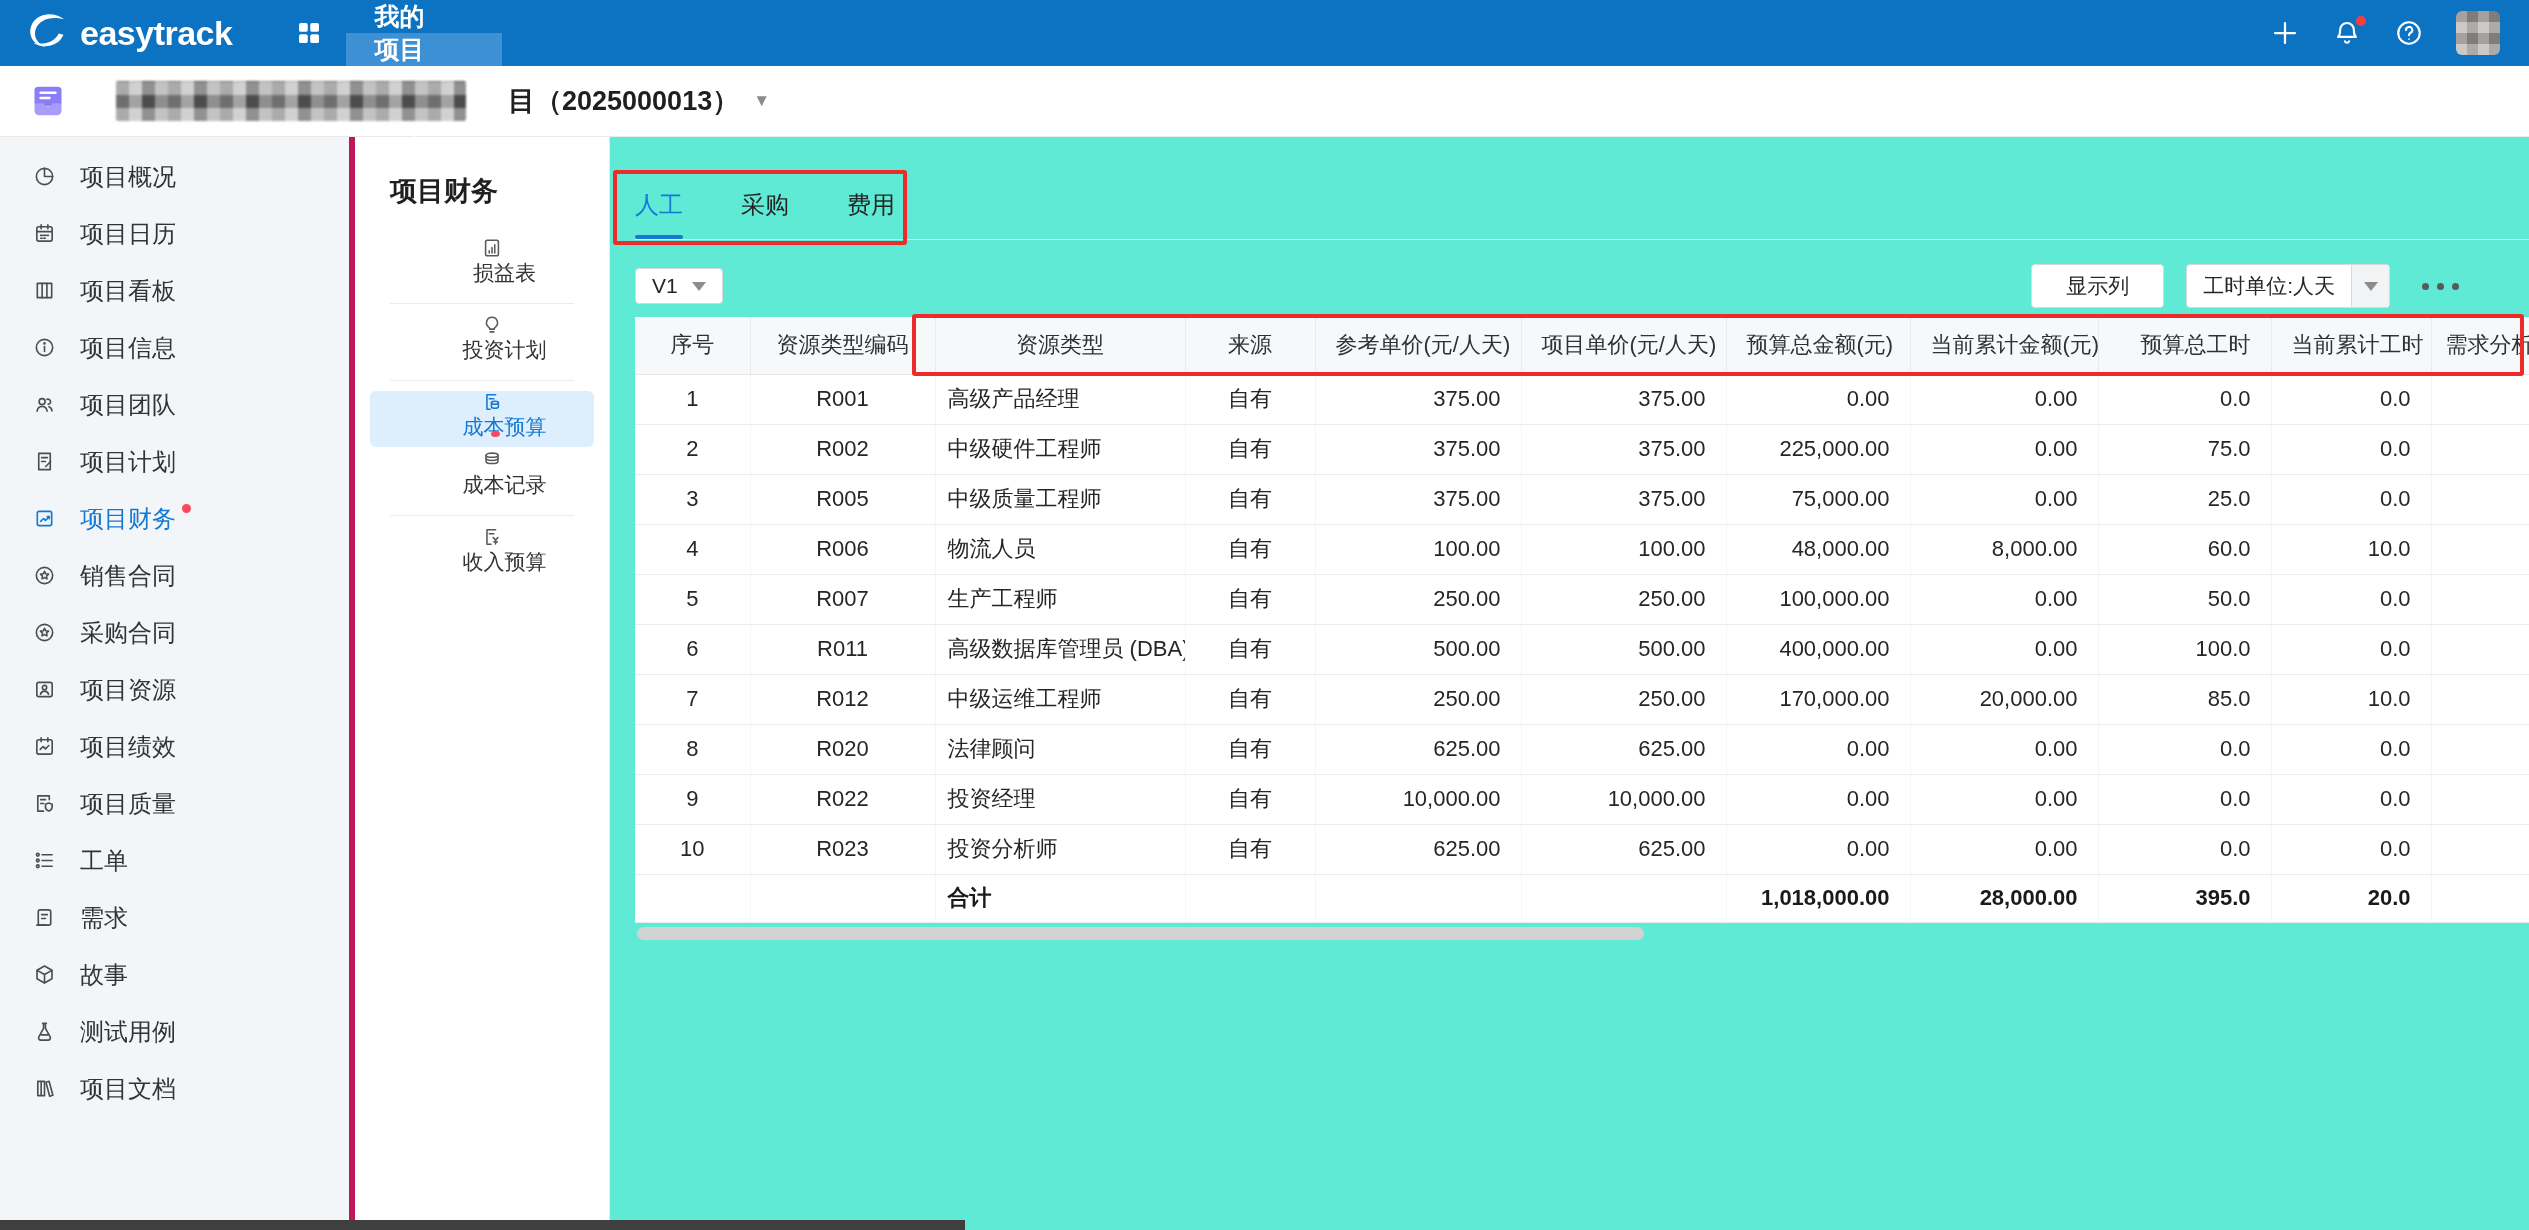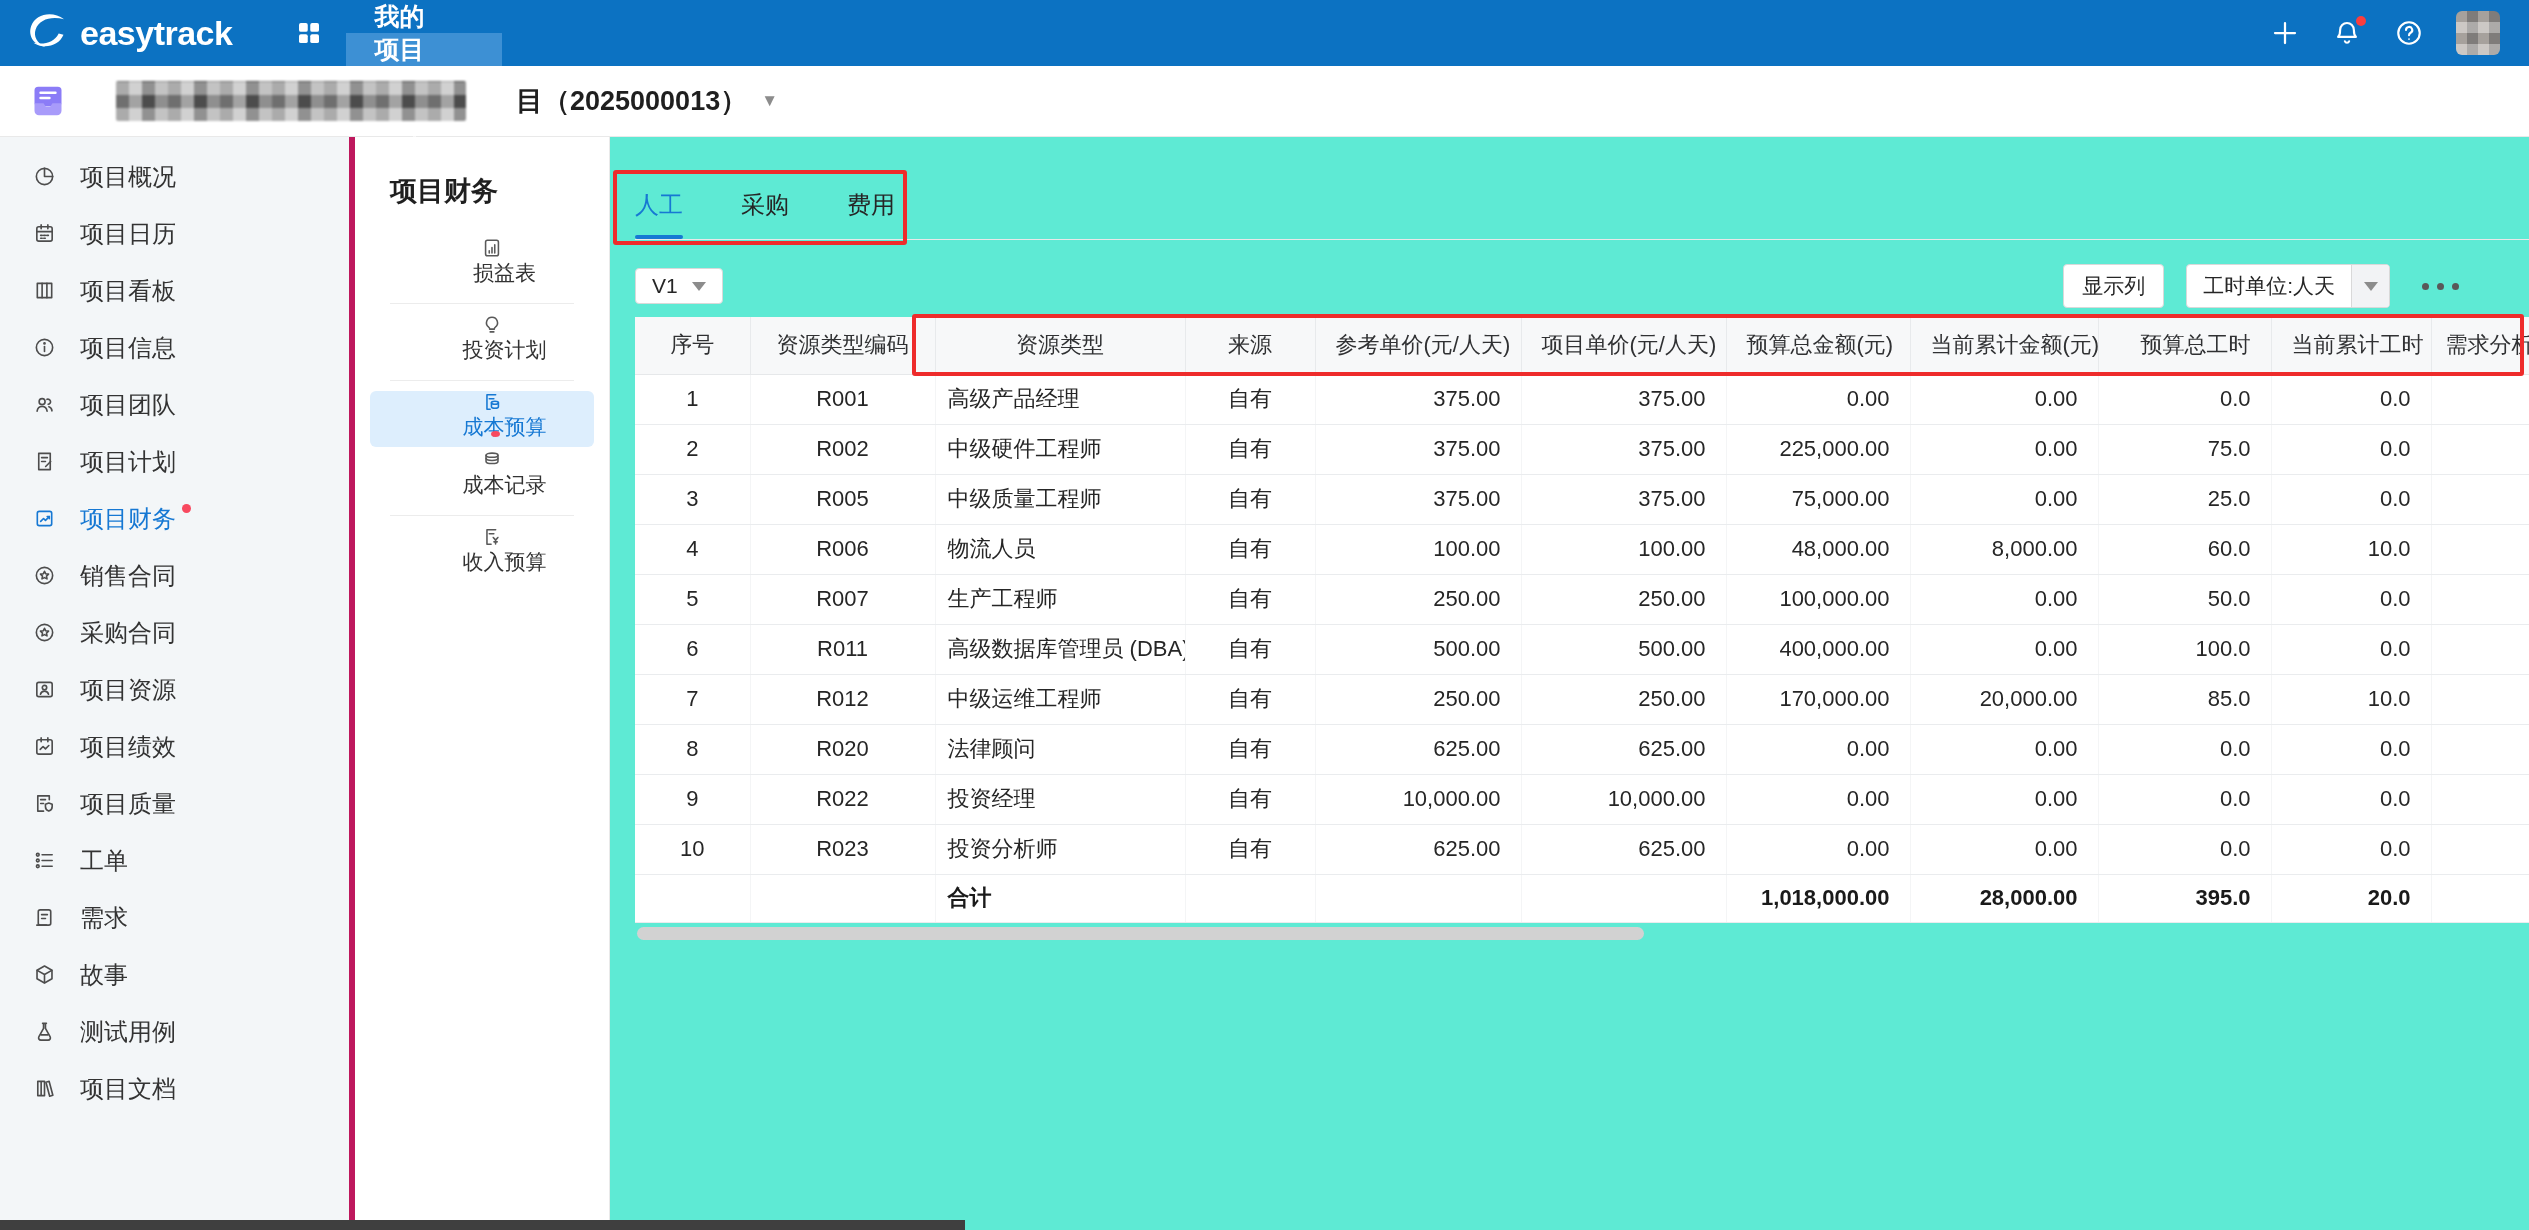--- a/index.html
+++ b/index.html
@@ -24,21 +24,21 @@
       repeating-linear-gradient(0deg, rgba(255,255,255,.28) 0 11px, rgba(0,0,0,.10) 11px 22px),
       repeating-linear-gradient(90deg, #b9b3ae 0 11px, #8d8a88 11px 22px); }
 
   
   .projheader { height:71px; background:#fff; border-bottom:1px solid #e9e9e9; display:flex; align-items:center; }
   .proj-icon { width:36px; height:36px; margin-left:30px; }
   .blur-block { width:350px; height:40px; margin-left:50px; border-radius:2px; filter:blur(1.2px);
     background-image:
       repeating-linear-gradient(0deg, rgba(255,255,255,.35) 0 13px, rgba(0,0,0,.12) 13px 26px),
       repeating-linear-gradient(90deg, #7e7e7e 0 13px, #b9b9b9 13px 26px, #565656 26px 39px, #a3a3a3 39px 52px); }
-  .proj-title { font-size:27px; font-weight:700; color:#1f1f1f; margin-left:14px; white-space:nowrap;padding-left:36px; }
+  .proj-title { font-size:27px; font-weight:700; color:#1f1f1f; margin-left:6px; white-space:nowrap;padding-left:36px; }
   .proj-caret { margin-left:14px; color:#8c8c8c; font-size:17px; cursor:pointer; }
 
   
   .main { display:flex; height:1093px; }
 
   .sidebar { width:355px; background:#f3f6f8; border-right:6px solid #be185d; padding-top:11px; flex:none; }
   .side-item { height:57px; display:flex; align-items:center; padding-left:33px; font-size:24px; color:#333; cursor:pointer; white-space:nowrap; }
   .side-item svg { width:23px; height:23px; flex:none; color:#4d4d4d; }
   .side-item .lbl { margin-left:24px; }
   .side-item.active { color:#1678d3; }
@@ -58,21 +58,21 @@
   .content { flex:1; background:#5eead4; padding-left:25px; position:relative; min-width:0; }
   .tabbar { margin-top:33px; height:70px; border-bottom:1px solid #e9e9e9; display:flex; align-items:center; gap:58px; margin-right:0; }
   .tab { font-size:24px; color:#262626; cursor:pointer; position:relative; height:100%; display:flex; align-items:center; }
   .tab.active { color:#1678d3; }
   .tab.active::after { content:""; position:absolute; left:0; right:0; bottom:0; height:4px; background:#1678d3; border-radius:2px; }
 
   .controls { margin-top:24px; height:44px; display:flex; align-items:center; }
   .select-btn { height:36px; border:1px solid #d9d9d9; border-radius:4px; background:#fff; display:flex; align-items:center; padding:0 16px; font-size:21px; color:#262626; cursor:pointer; gap:14px; }
   .caret { width:0; height:0; border-left:7px solid transparent; border-right:7px solid transparent; border-top:9px solid #8c8c8c; }
   .controls-right { margin-left:auto; display:flex; align-items:center; margin-right:66px; }
-  .btn-plain { height:44px; border:1px solid #d9d9d9; border-radius:4px; background:#fff; display:flex; align-items:center; padding:0 18px; font-size:21px; color:#262626; cursor:pointer; }
+  .btn-plain { height:44px; border:1px solid #d9d9d9; border-radius:4px; background:#fff; display:flex; align-items:center; padding:0 34px; font-size:21px; color:#262626; cursor:pointer; }
   .combo { height:44px; border:1px solid #d9d9d9; border-radius:4px; background:#fff; display:flex; align-items:stretch; margin-left:22px; cursor:pointer; overflow:hidden; }
   .combo-label { display:flex; align-items:center; padding:0 16px; font-size:21px; color:#262626; }
   .combo-caret { width:38px; background:#f2f3f5; border-left:1px solid #d9d9d9; display:flex; align-items:center; justify-content:center; }
   .more-dots { margin-left:28px; display:flex; gap:8px; cursor:pointer; padding:6px 4px; }
   .more-dots i { width:7px; height:7px; border-radius:50%; background:#595959; }
 
   
   .table-wrap { margin-top:9px; width:1894px; overflow:hidden; }
   table { border-collapse:collapse; table-layout:fixed; width:2014px; }
   th { height:57px; background:#f7f8f9; font-weight:400; font-size:22px; color:#303133;

